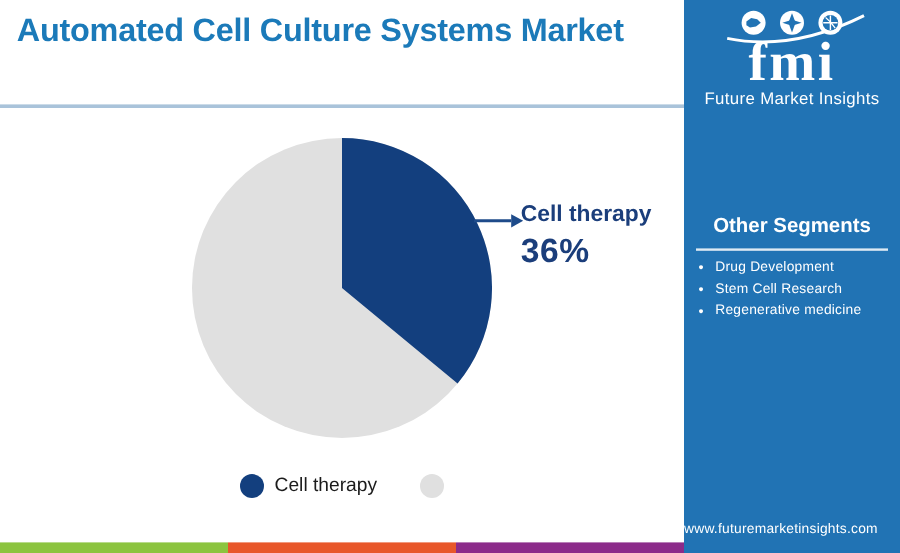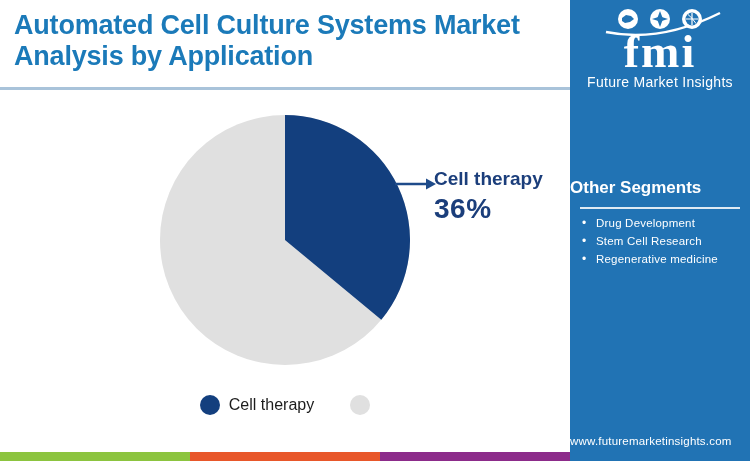--- a/index.html
+++ b/index.html
@@ -47,21 +47,21 @@
   }
   .logo { position:absolute; left:0; top:5px; width:180px; text-align:center; }
   .logo-icons { display:block; margin:0 auto; }
   .logo-brand {
     color:#ffffff; font-family:Liberation Serif, serif; font-weight:bold;
     font-size:46px; line-height:38px; margin-top:-6px; letter-spacing:2px;
   }
   .logo-tagline { color:#ffffff; font-size:14px; margin-top:3px; letter-spacing:0.3px; }
 
   .segments { position:absolute; left:0; top:178px; width:180px; }
-  .segments-heading { text-align:left; font-size:17px; font-weight:bold; color:#ffffff; }
+  .segments-heading { text-align:center; font-size:17px; font-weight:bold; color:#ffffff; }
   .segments-underline { margin:9px 10px 8px 10px; height:2px; background:rgba(255,255,255,0.85); }
   .segments-list { margin:0; padding:0 6px 0 26px; list-style:none; }
   .segments-list li {
     position:relative; font-size:11.5px; line-height:13px; color:#ffffff;
     margin-bottom:5px; letter-spacing:0.2px;
   }
   .segments-list li::before {
     content:"•"; position:absolute; left:-14px; top:0; font-size:12px; color:#ffffff;
   }
   .sidebar-url {
@@ -71,21 +71,20 @@
 </style>
 </head>
 <body>
 
 <div class="canvas">
 
   <div class="main">
 
     <div class="title">
       <div>Automated Cell Culture Systems Market</div>
-      <div>Analysis by Application</div>
     </div>
 
     <div class="divider"></div>
 
     <svg class="pie-wrap" viewBox="0 0 250 250">
       <circle cx="125" cy="125" r="125" fill="#e0e0e0"></circle>
       <path d="M 125 125 L 125 0 A 125 125 0 0 1 221.31 204.68 Z" fill="#133f7e"></path>
     </svg>
 
     <svg class="callout-arrow" width="46" height="16" viewBox="0 0 46 16">

